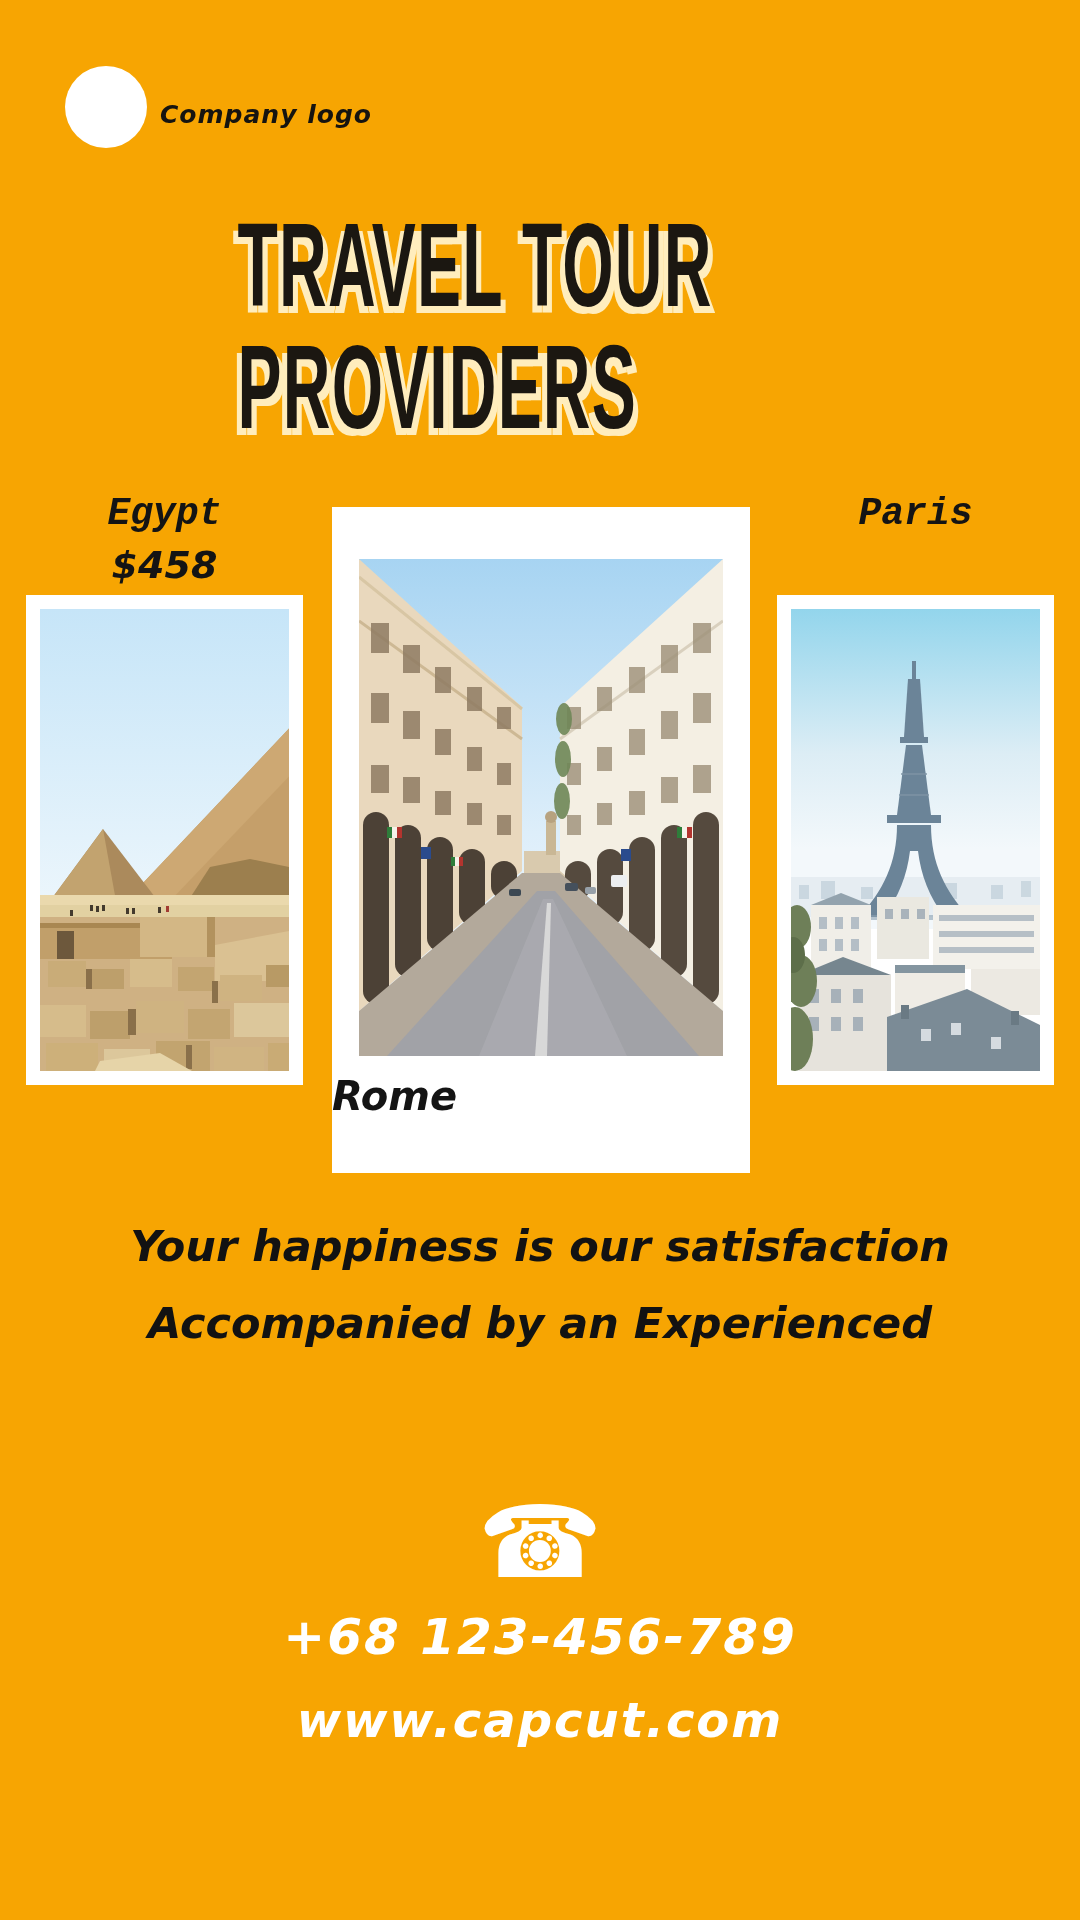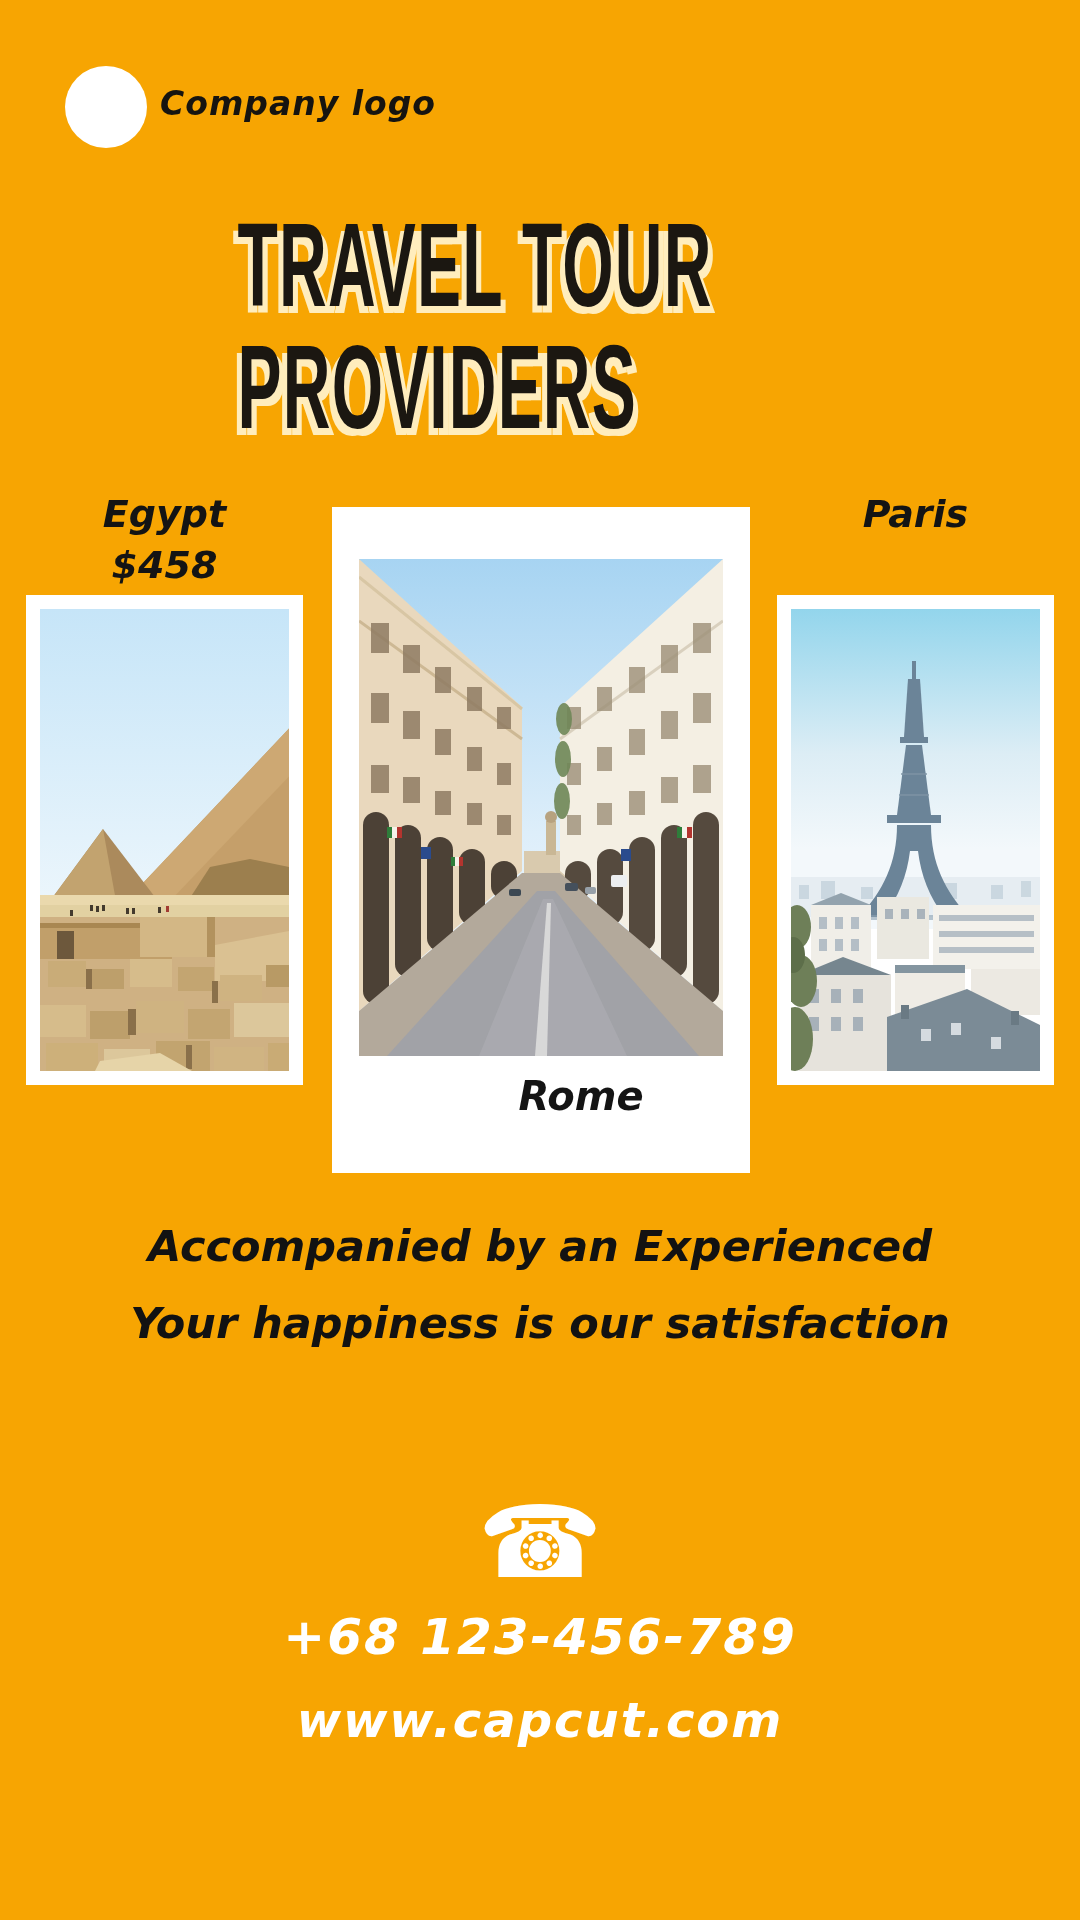--- a/index.html
+++ b/index.html
@@ -7,55 +7,55 @@
     position:relative;width:1080px;height:1920px;overflow:hidden;
     background:#F7A502;
     font-family:"DejaVu Sans",sans-serif;
   }
   
   .logo-circle{
     position:absolute;left:65px;top:66px;width:82px;height:82px;
     border-radius:50%;background:#ffffff;
   }
   .logo-text{
-    position:absolute;left:160px;top:84px;
-    font-size:33px;font-weight:bold;font-style:italic;color:#161410;
+    position:absolute;left:160px;top:100px;
+    font-size:25px;font-weight:bold;font-style:italic;color:#161410;
     letter-spacing:1px;
   }
   
   .title{
     position:absolute;left:0;top:204px;width:1080px;
     font-family:"Liberation Sans",sans-serif;
     font-weight:bold;font-size:118px;line-height:122px;color:#1b1711;
     letter-spacing:2px;white-space:nowrap;
   }
   .title-line{
     display:block;transform:scaleX(0.56);transform-origin:50% 50%;
     text-shadow:-9px 7px 0 #FFEDBD, 9px 7px 0 #FFEDBD;
   }
   
   .dest-label{
     position:absolute;width:277px;text-align:center;
-    font-size:38px;font-weight:bold;font-style:italic;color:#141414;
+    font-size:38px;font-weight:bold;font-style:italic;color:#141414;font-family:Liberation Mono, monospace;
   }
   .price-label{
     position:absolute;width:277px;text-align:center;
     font-size:38px;font-weight:bold;font-style:italic;color:#141414;
   }
   
   .card{
     position:absolute;background:#ffffff;
   }
   .card.side{width:277px;height:490px;top:595px;}
   .card.side .photo{position:absolute;left:14px;top:14px;width:249px;height:462px;}
   .card.center{left:332px;top:507px;width:418px;height:666px;}
   .card.center .photo{position:absolute;left:27px;top:52px;width:364px;height:497px;}
   .photo svg{display:block;width:100%;height:100%;}
   .card-caption{
-    position:absolute;left:0;width:498px;text-align:center;
+    position:absolute;left:0;width:498px;
     font-size:40px;font-weight:bold;font-style:italic;color:#141414;
   }
   .caption-name{top:566px;}
   .caption-price{top:618px;}
   
   .tagline{
     position:absolute;left:0;top:1208px;width:1080px;text-align:center;
     font-size:43px;line-height:77px;font-weight:bold;font-style:italic;color:#121212;
   }
   
@@ -334,21 +334,21 @@
         <rect x="206" y="324" width="13" height="8" rx="2" fill="#45505c"></rect>
         <rect x="226" y="328" width="11" height="7" rx="2" fill="#97a0a8"></rect>
         <rect x="252" y="316" width="16" height="12" rx="2" fill="#eceef0"></rect>
         <rect x="150" y="330" width="12" height="7" rx="2" fill="#3c4853"></rect>
       </svg>
     </div>
     <div class="card-caption caption-name">Rome</div>
   </div>
 
   <div class="tagline">
+    <div>Your happiness is our satisfaction</div>
     <div>Accompanied by an Experienced</div>
-    <div>Your happiness is our satisfaction</div>
   </div>
 
   <div class="phone-icon">☎</div>
   <div class="phone-number">+68 123-456-789</div>
   <div class="website">www.capcut.com</div>
 
 </div>
 
 </body></html>

